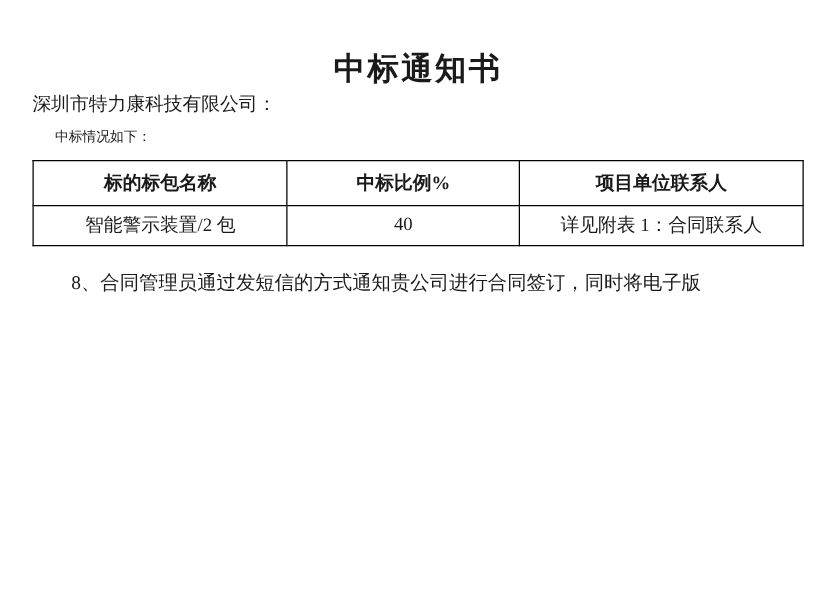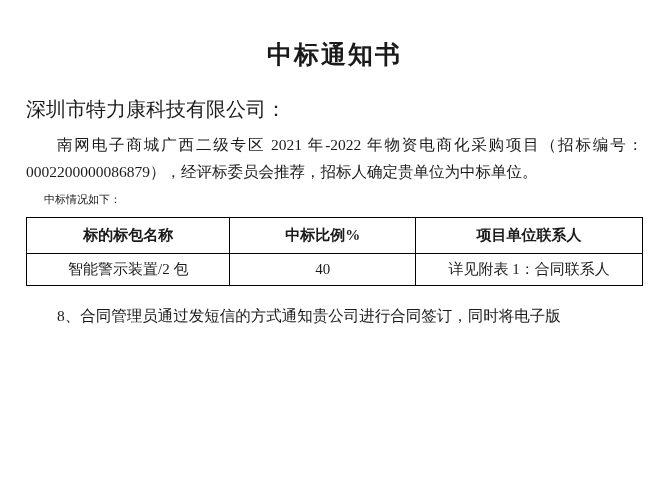--- a/index.html
+++ b/index.html
@@ -19,25 +19,25 @@
     width: 669px;
     height: 480px;
     box-sizing: border-box;
     padding: 22px 26px 0 26px;
   }
   .doc-title {
     text-align: center;
     font-size: 25px;
     font-weight: bold;
     letter-spacing: 2px;
-    margin: 16px 0 23px 0;
+    margin: 16px 0 2px 0;
     font-family: "Liberation Serif", "DejaVu Serif", serif;
   }
   .addressee {
-    font-size: 20px;
+    font-size: 15px;
     line-height: 1.55;
     margin: 0 0 6px 0;
   }
   .para {
     font-size: 15.5px;
     line-height: 1.75;
     text-align: justify;
     text-justify: inter-ideograph;
     margin: 0 0 2px 0;
   }
@@ -81,21 +81,20 @@
 </style>
 </head>
 <body>
 
 <div class="page">
 
   <h1 class="doc-title">中标通知书</h1>
 
   <p class="addressee">深圳市特力康科技有限公司：</p>
 
-  <p class="para indent">南网电子商城广西二级专区 2021 年-2022 年物资电商化采购项目（招标编号：0002200000086879），经评标委员会推荐，招标人确定贵单位为中标单位。</p>
 
   <p class="lead">中标情况如下：</p>
 
   <table class="bid-table">
     <thead>
       <tr>
         <th class="col-1">标的标包名称</th>
         <th class="col-2">中标比例%</th>
         <th class="col-3">项目单位联系人</th>
       </tr>

